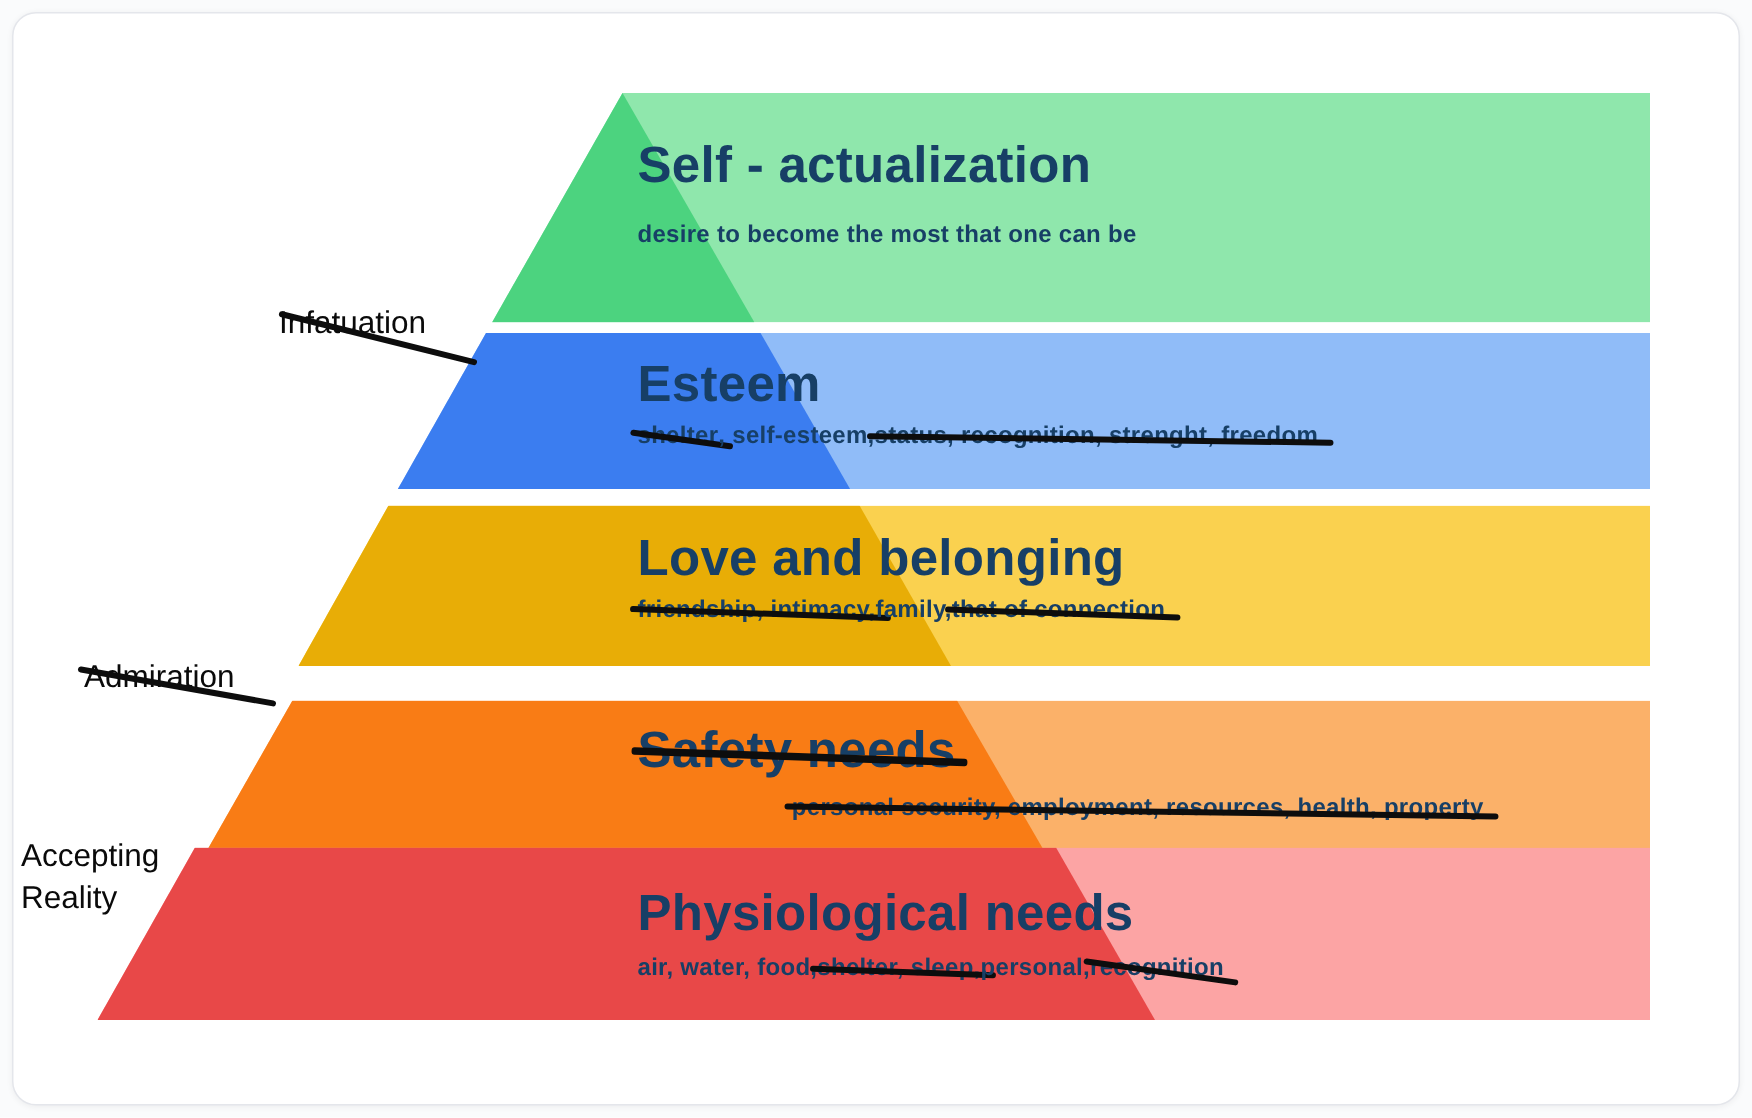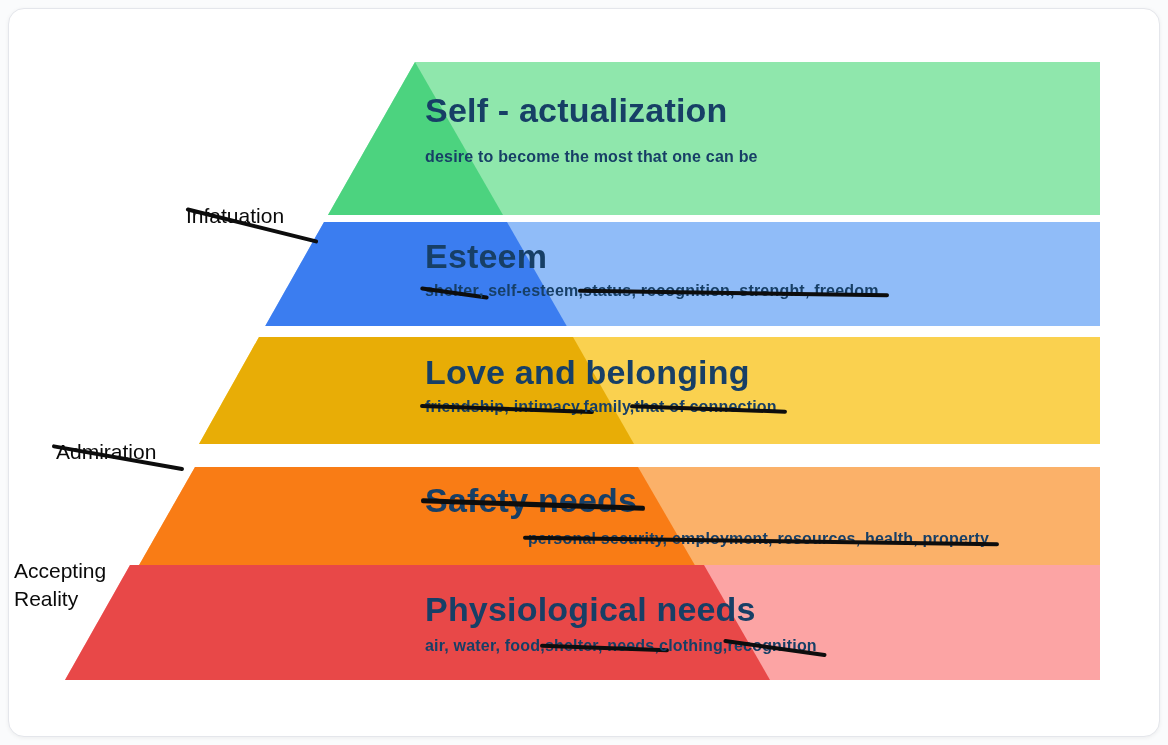--- a/index.html
+++ b/index.html
@@ -91,21 +91,21 @@
       <div class="title"><span class="seg struck">Safety needs</span></div>
       <div class="subtitle"><span class="seg struck tilt-soft">personal security, employment, resources, health, property</span></div>
     </div>
   </div>
 
   <div class="row r5" style="top:565px;height:115px;">
     <div class="light" style="clip-path: polygon(130px 0px, 1100px 0px, 1100px 115px, 65px 115px); background: rgb(252, 164, 164);"></div>
     <div class="sat" style="clip-path: polygon(130px 0px, 704px 0px, 770px 115px, 65px 115px); background: rgb(232, 72, 72);"></div>
     <div class="text">
       <div class="title"><span class="seg">Physiological needs</span></div>
-      <div class="subtitle"><span class="seg">air, water, food, </span><span class="seg struck">shelter, needs,</span><span class="seg"> clothing, </span><span class="seg struck tilt-strong">recognition</span></div>
+      <div class="subtitle"><span class="seg">air, water, food, </span><span class="seg struck">shelter, sleep,</span><span class="seg"> personal, </span><span class="seg struck tilt-strong">recognition</span></div>
     </div>
   </div>
 
   <div class="note" style="left:186px;top:202px;">Infatuation</div>
   <div class="scribble" style="left:186px;top:207px;width:136px;transform:rotate(14deg);"></div>
 
   <div class="note" style="left:56px;top:438px;">Admiration</div>
   <div class="scribble" style="left:52px;top:444px;width:134px;transform:rotate(10deg);"></div>
 
   <div class="note" style="left:14px;top:557px;width:125px;">Accepting Reality</div>

